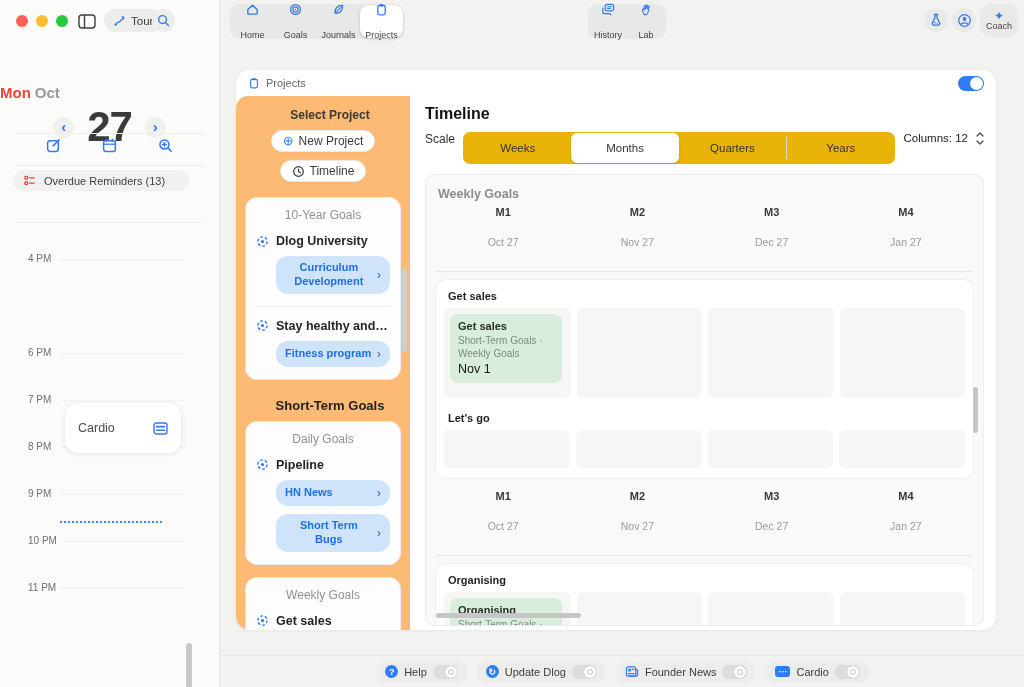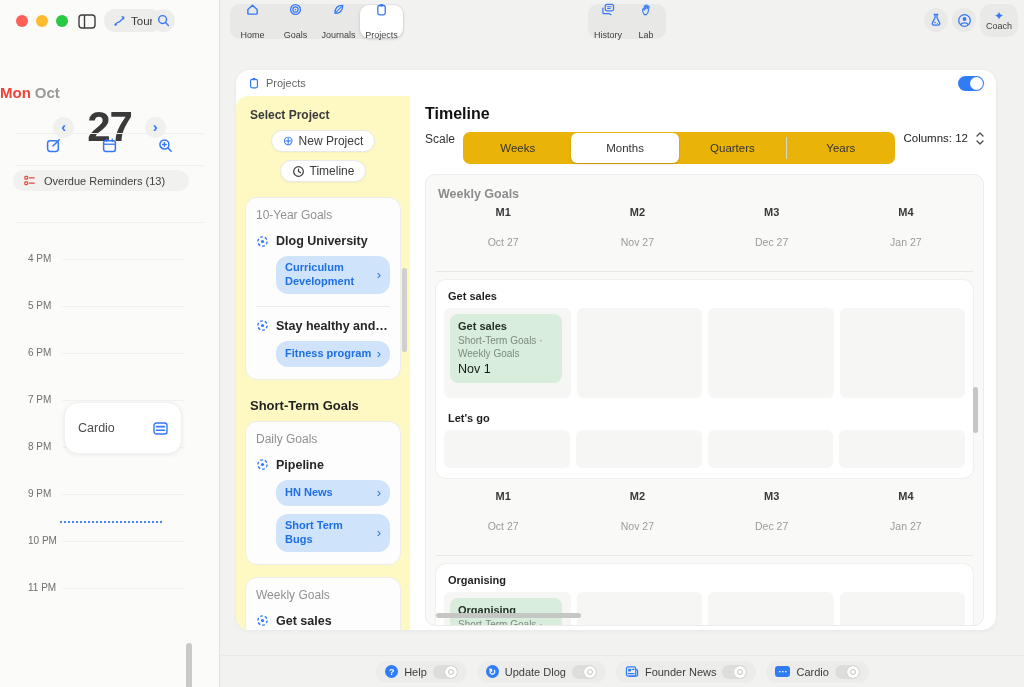--- a/index.html
+++ b/index.html
@@ -49,21 +49,21 @@
   .coach-btn .spark { color:#3478f6; font-size:12px; line-height:10px; }
 
   
   .main-panel { position:absolute; left:236px; top:70px; width:760px; height:560px; background:#ffffff; border-radius:14px; box-shadow:0 1px 4px rgba(0,0,0,.05); }
   .crumb-row { position:absolute; top:0; left:0; right:0; height:26px; display:flex; align-items:center; padding:0 12px; }
   .crumb-row .crumb { display:flex; align-items:center; gap:6px; font-size:11px; color:#666; }
   .panel-toggle { margin-left:auto; width:26px; height:15px; border-radius:8px; background:#2f7cf6; position:relative; }
   .panel-toggle .knob { position:absolute; right:1px; top:1px; width:13px; height:13px; border-radius:50%; background:#fff; }
 
   
-  .select-panel { position:absolute; left:0; top:26px; bottom:0; width:174px; background:#fef9c3; border-radius:12px 0 0 14px; overflow:hidden; }
+  .select-panel { position:absolute; left:0; top:26px; bottom:0; width:174px; background:#fdba74; border-radius:12px 0 0 14px; overflow:hidden;text-align:center; }
   .sp-title { margin:12px 0 0 14px; font-size:12px; font-weight:bold; color:#3a3a3a; }
   .sp-btn { display:flex; align-items:center; gap:5px; width:max-content; margin:8px auto 0; background:#fff; border:1px solid #e9e9e8; border-radius:12px; padding:3px 11px; font-size:12px; color:#3b3b3b; box-shadow:0 1px 2px rgba(0,0,0,.04); }
   .plus-glyph { color:#3478f6; font-size:13px; line-height:12px; }
   .goal-card { margin:15px 9px 0; background:#fdfdfd; border:1px solid #ececeb; border-radius:12px; padding:10px 10px 12px; }
   .gc-header { font-size:12px; color:#919190; }
   .goal { display:flex; align-items:center; gap:7px; margin-top:12px; font-size:12.5px; font-weight:bold; color:#262626; }
   .proj-pill { display:flex; justify-content:space-between; align-items:center; gap:4px; margin:8px 0 0 20px; background:#cfe3fa; border-radius:12px; padding:5px 9px; color:#1f6fe5; font-size:11px; font-weight:bold; line-height:1.25; }
   .proj-pill .chev { color:#2a72dd; font-size:13px; font-weight:normal; }
   .goal-divider { border-top:1px solid #ececeb; margin-top:12px; }
   .sp-section { margin:18px 0 0 14px; font-size:13px; font-weight:bold; color:#1f1f1f; }
@@ -205,23 +205,20 @@
       </span>
       <span>Overdue Reminders (13)</span>
     </div>
 
     <div class="sb-div" style="top:222px"></div>
 
     <div class="schedule">
       <div class="time-row" style="top:23px">
           <span class="tlabel">4 PM</span>
         </div>
-      <div class="time-row" style="top:70px">
-          <span class="tlabel">5 PM</span>
-        </div>
       <div class="time-row" style="top:117px">
           <span class="tlabel">6 PM</span>
         </div>
       <div class="time-row" style="top:164px">
           <span class="tlabel">7 PM</span>
         </div>
       <div class="time-row" style="top:211px">
           <span class="tlabel">8 PM</span>
         </div>
       <div class="time-row" style="top:258px">

